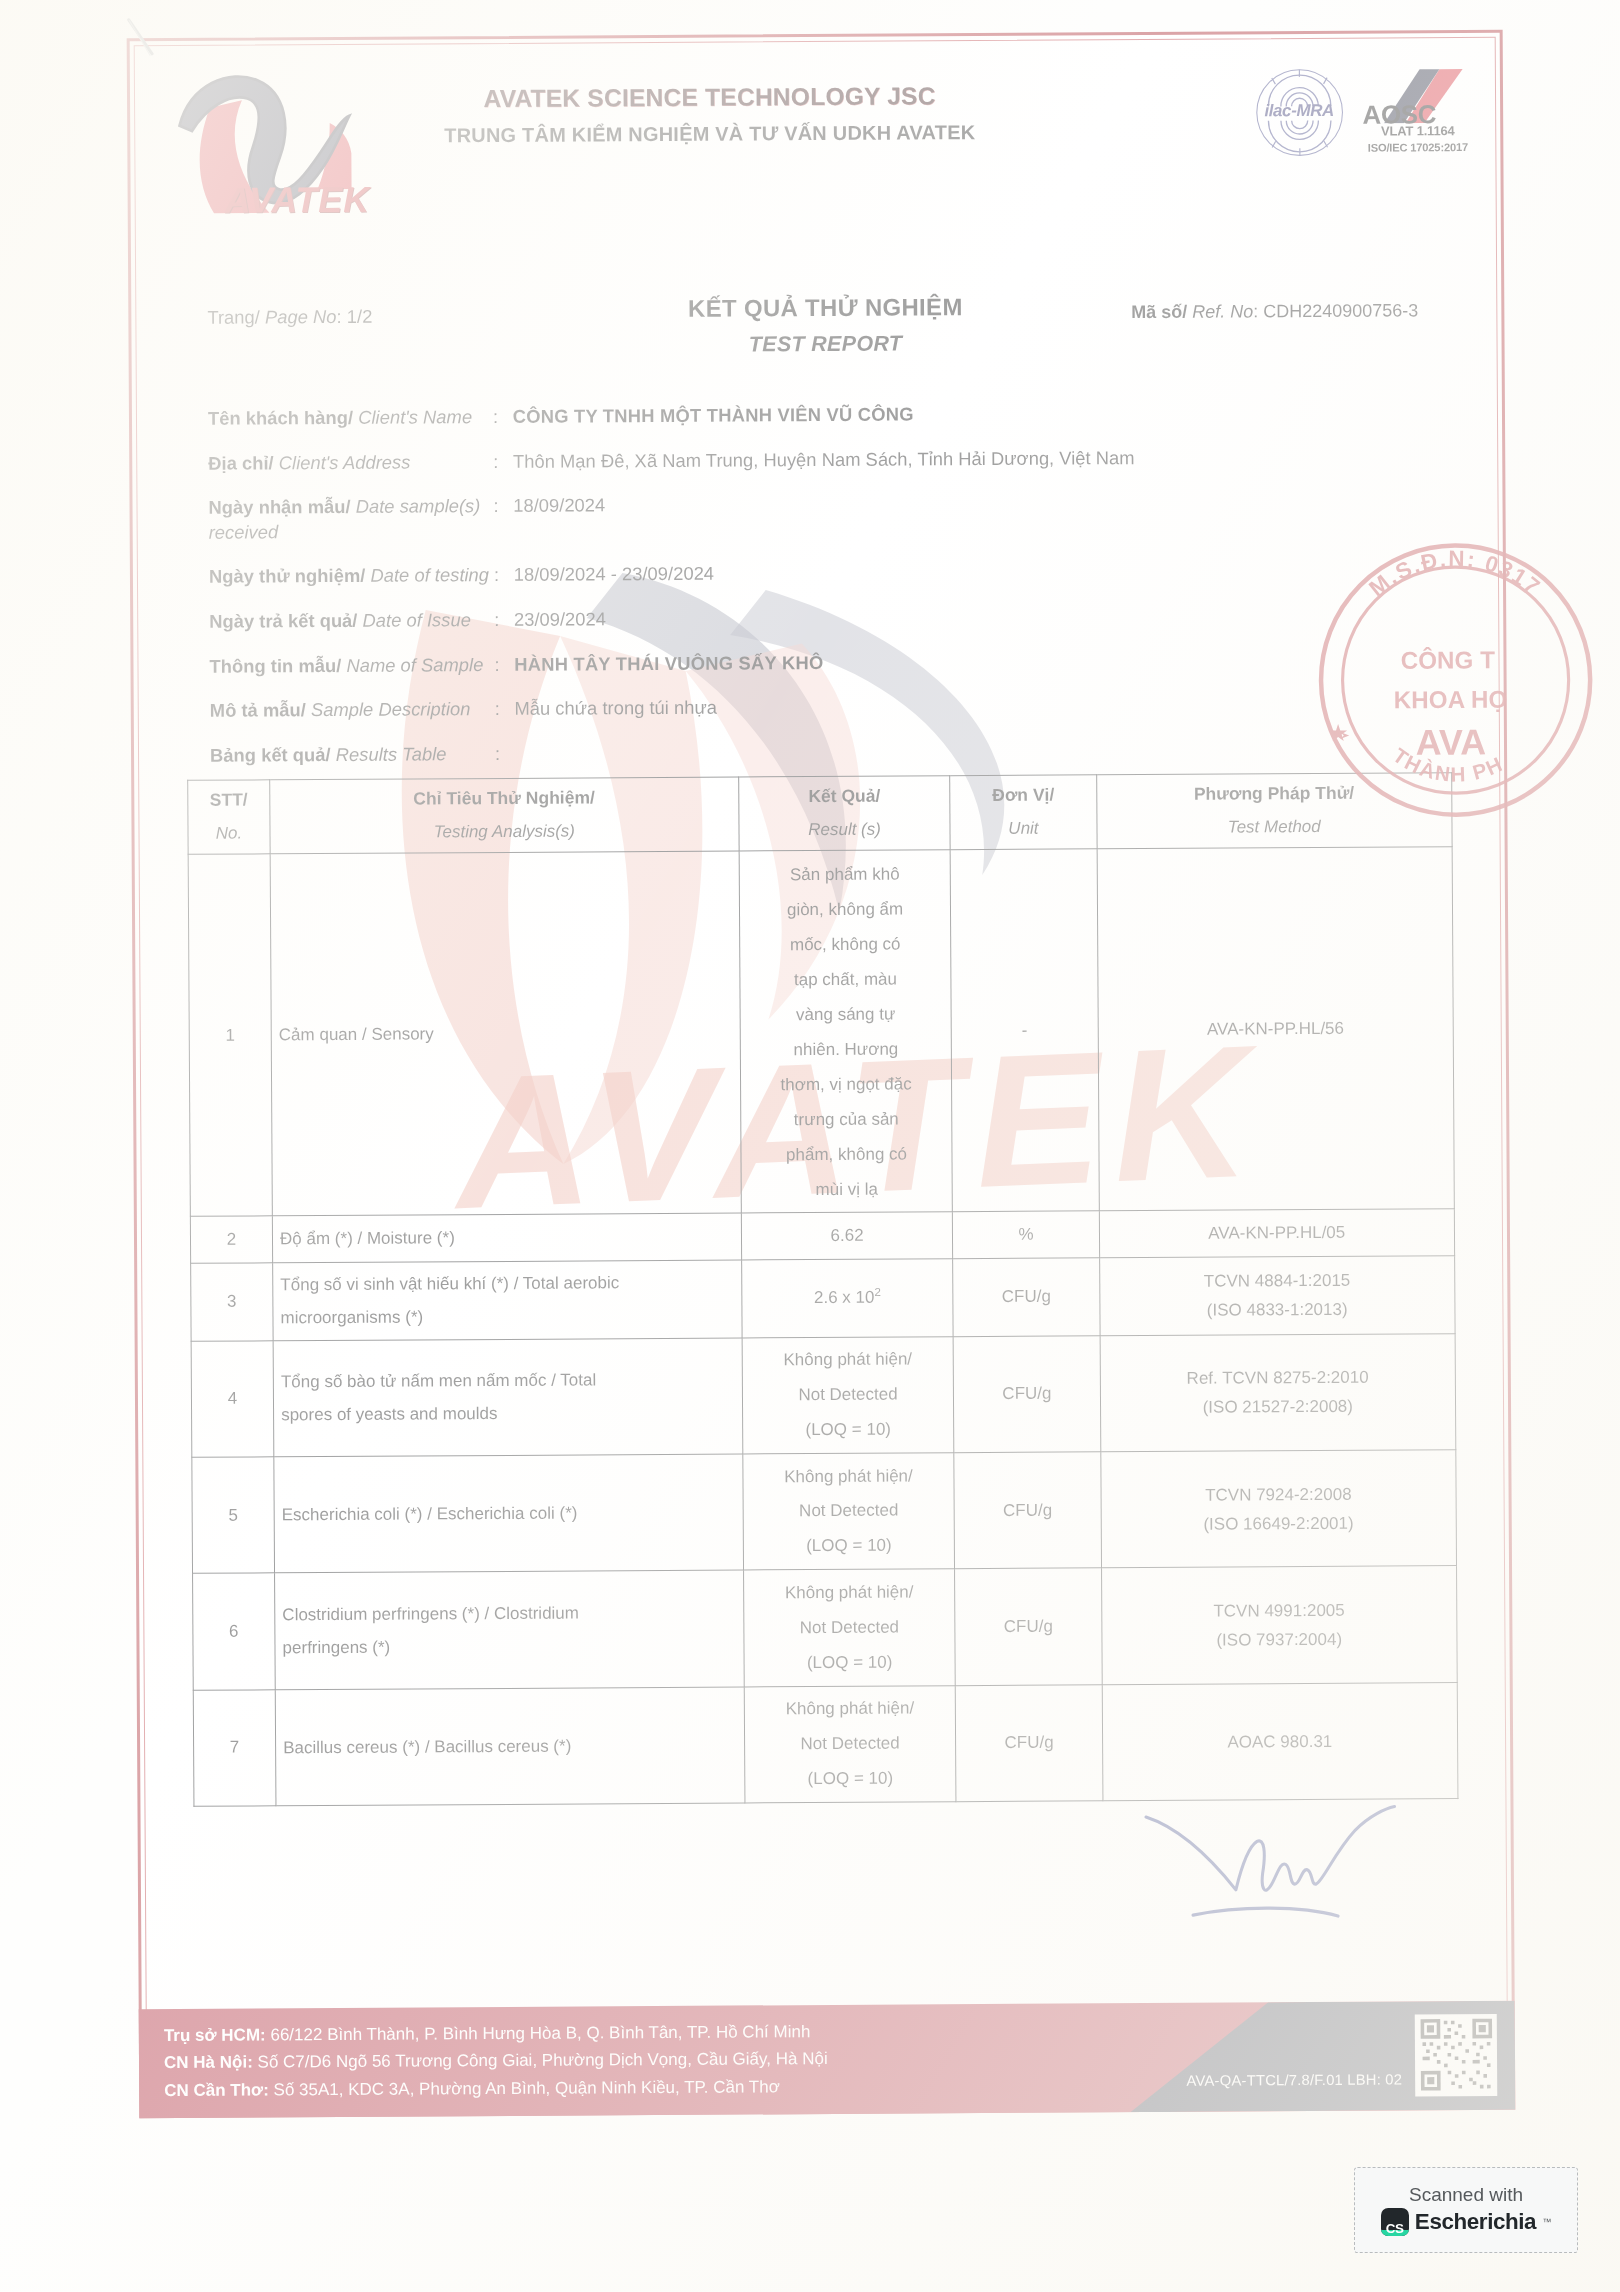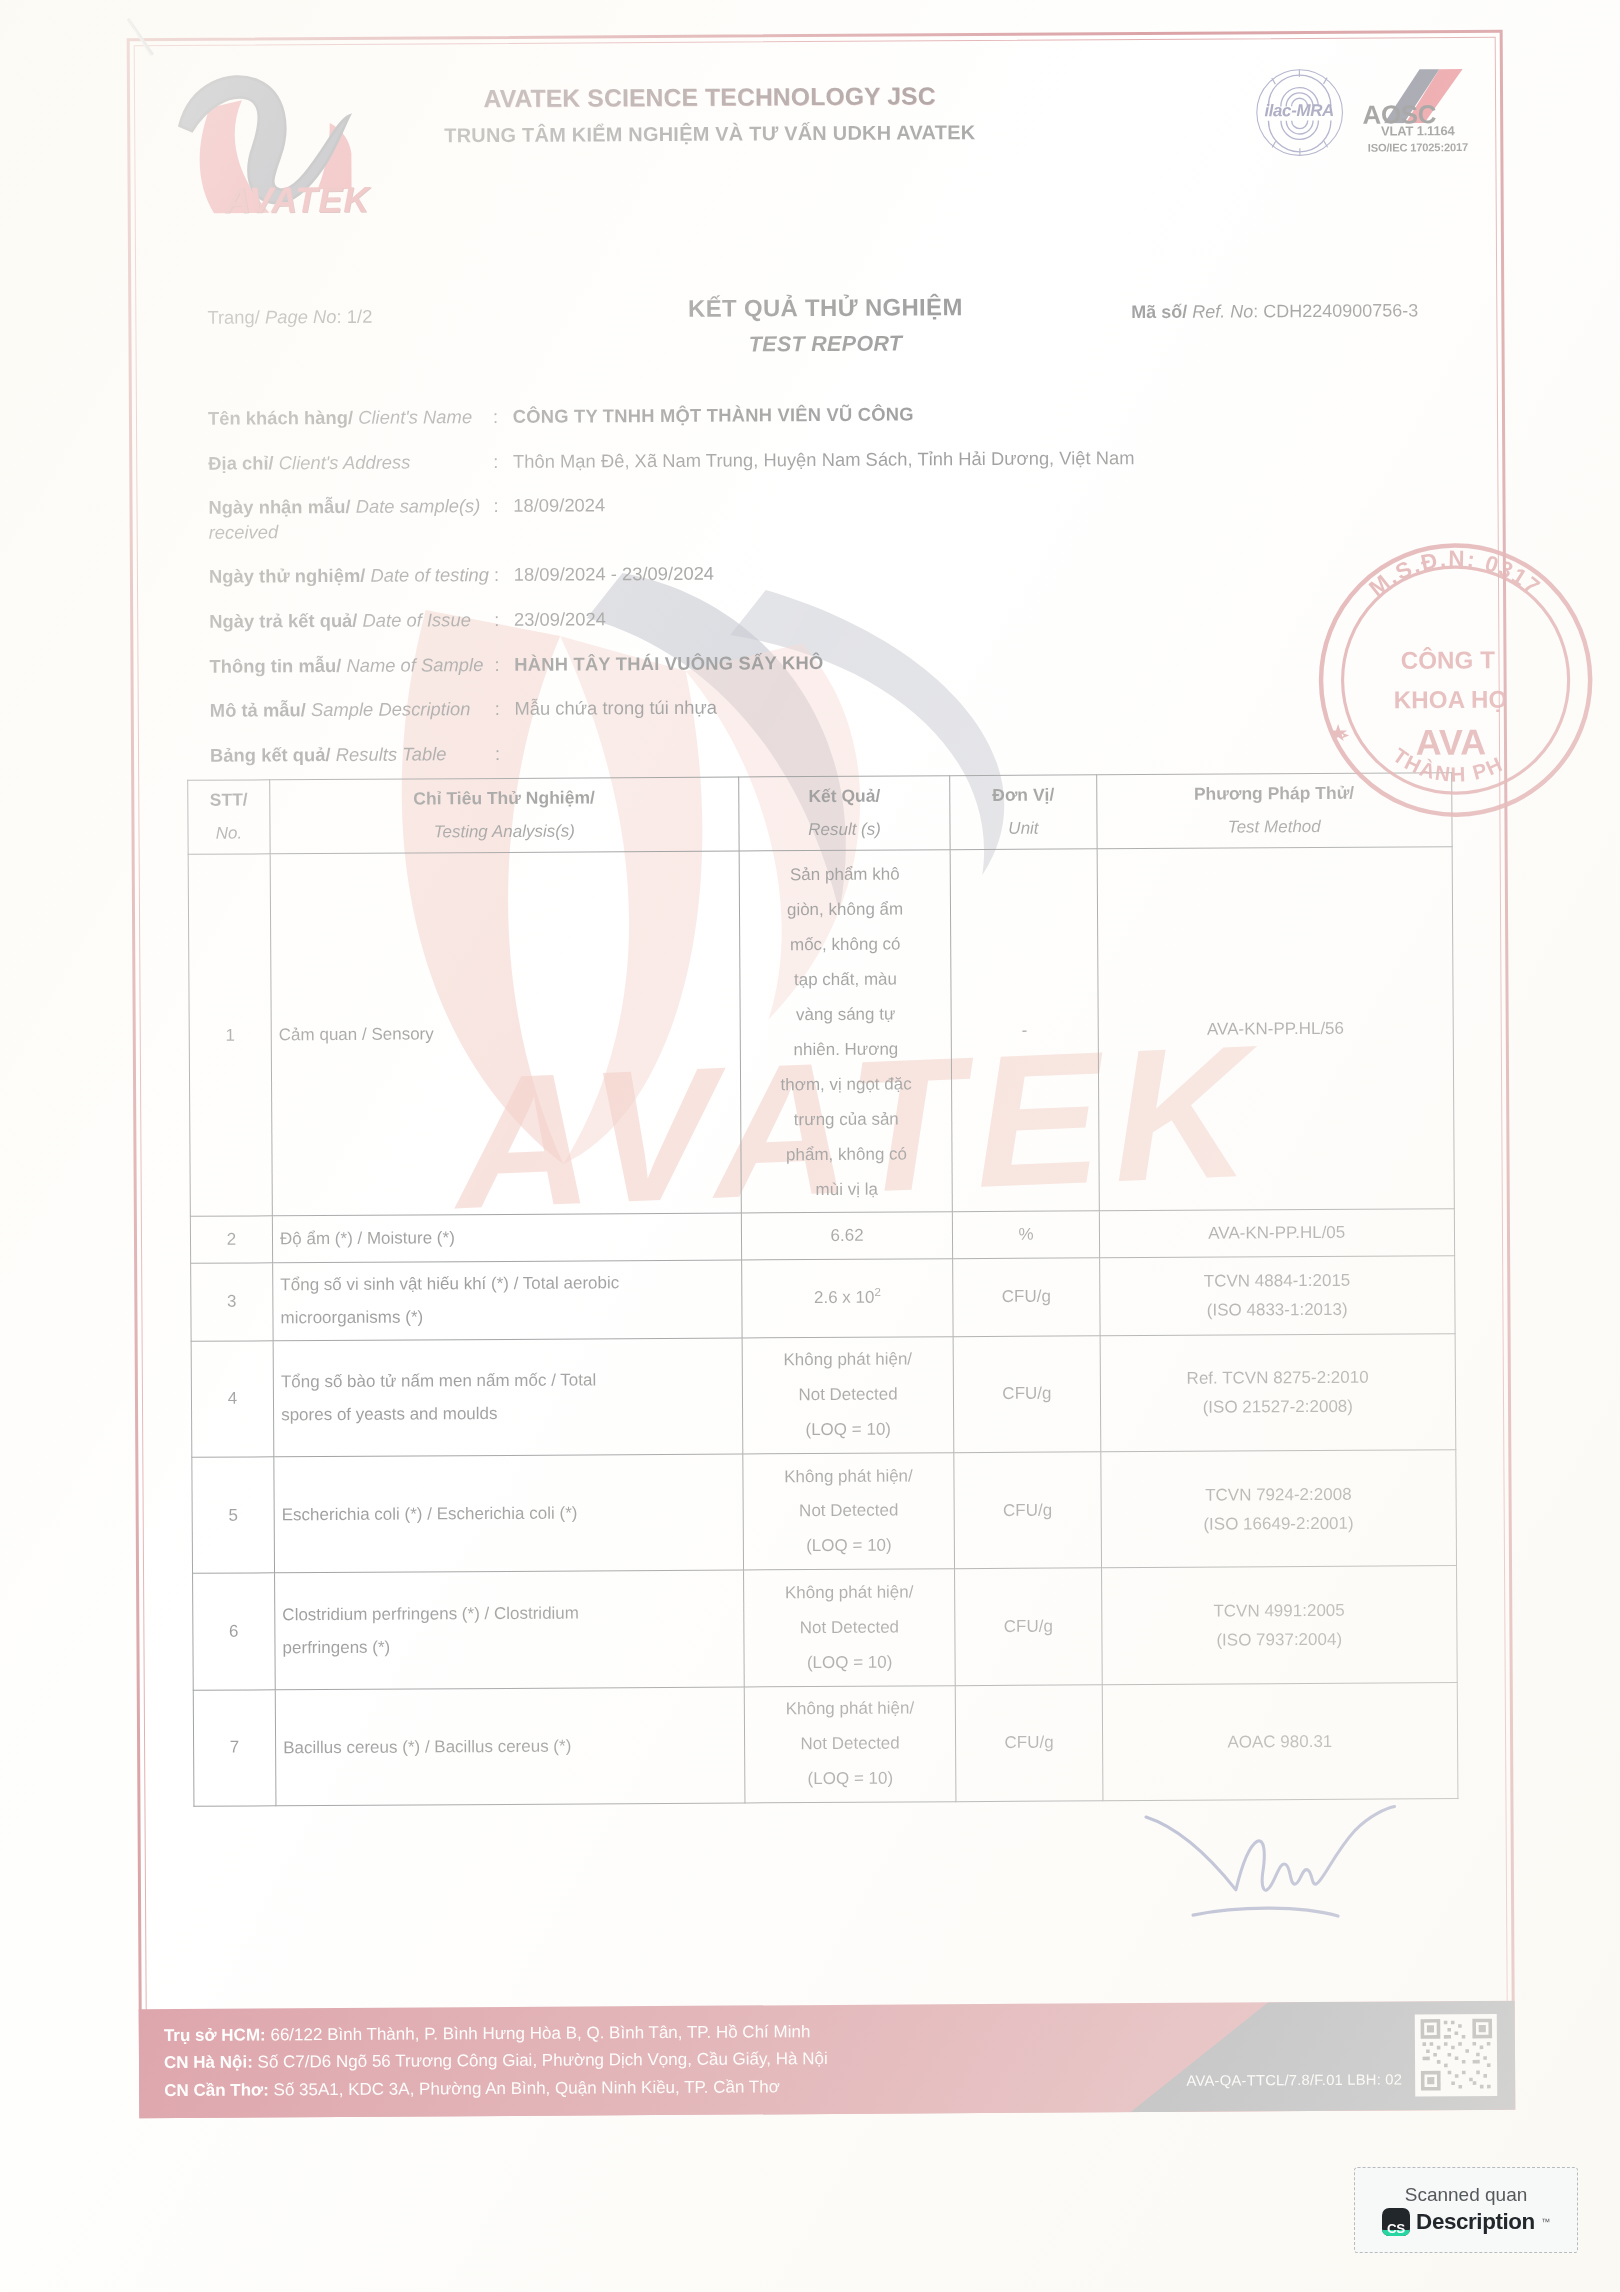--- a/index.html
+++ b/index.html
@@ -747,24 +747,24 @@
           </g>
         </svg>
       </div>
     </div>
 
   </div>
 
   <div class="paper-tint"></div>
 
   <div class="camscanner">
-    <div class="cs-top">Scanned quan</div>
+    <div class="cs-top">Scanned with</div>
     <div class="cs-bottom">
       <div class="cs-icon">
           <span>CS</span>
         </div>
-      <div class="cs-word">Description</div>
+      <div class="cs-word">Escherichia</div>
       <div class="cs-tm">™</div>
     </div>
   </div>
 
 </div>
 
 
 </body></html>

